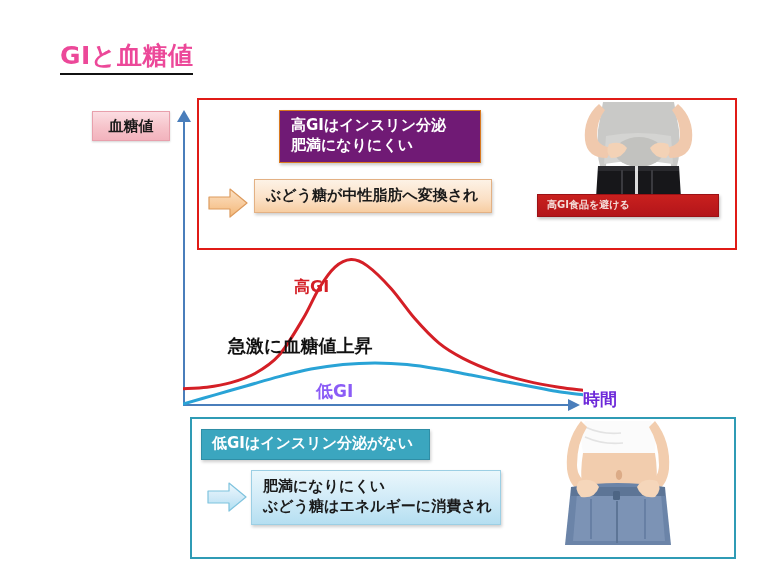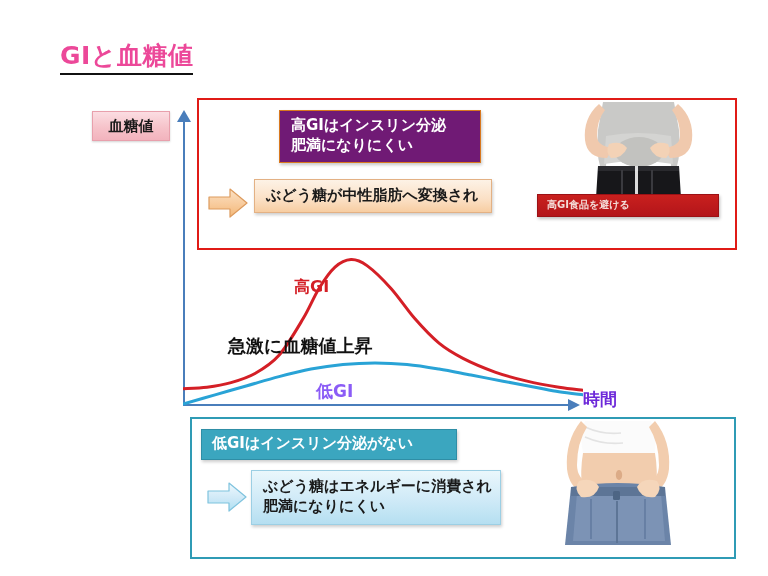--- a/index.html
+++ b/index.html
@@ -214,21 +214,21 @@
     height: 142px;
     box-sizing: border-box;
     border: 2px solid #2f9bb5;
     background: #ffffff;
   }
 
   .chip-teal {
     position: absolute;
     left: 201px;
     top: 429px;
-    width: 256px;
+    width: 229px;
     box-sizing: border-box;
     padding: 4px 8px 5px 10px;
     background: #3ba6bf;
     border: 1px solid #2f8ea6;
     color: #ffffff;
     font-size: 15px;
     font-weight: 700;
     line-height: 1.3;
     box-shadow: 1px 2px 3px rgba(0,0,0,0.2);
   }
@@ -383,15 +383,15 @@
         <stop offset="0%" stop-color="#eef8fd"></stop>
         <stop offset="55%" stop-color="#cfe9f7"></stop>
         <stop offset="100%" stop-color="#ade0f2"></stop>
       </linearGradient>
     </defs>
     <path d="M2 11 L23 11 L23 3 L40 17 L23 31 L23 23 L2 23 Z" fill="url(#gradArrBlue)" stroke="#7fc3de" stroke-width="1.2" stroke-linejoin="round"></path>
   </svg>
 </div>
 
 <div class="box-blue">
+  <span class="line2">肥満になりにくい</span>
   <span class="line2">ぶどう糖はエネルギーに消費され</span>
-  <span class="line2">肥満になりにくい</span>
 </div>
 
 </body></html>

